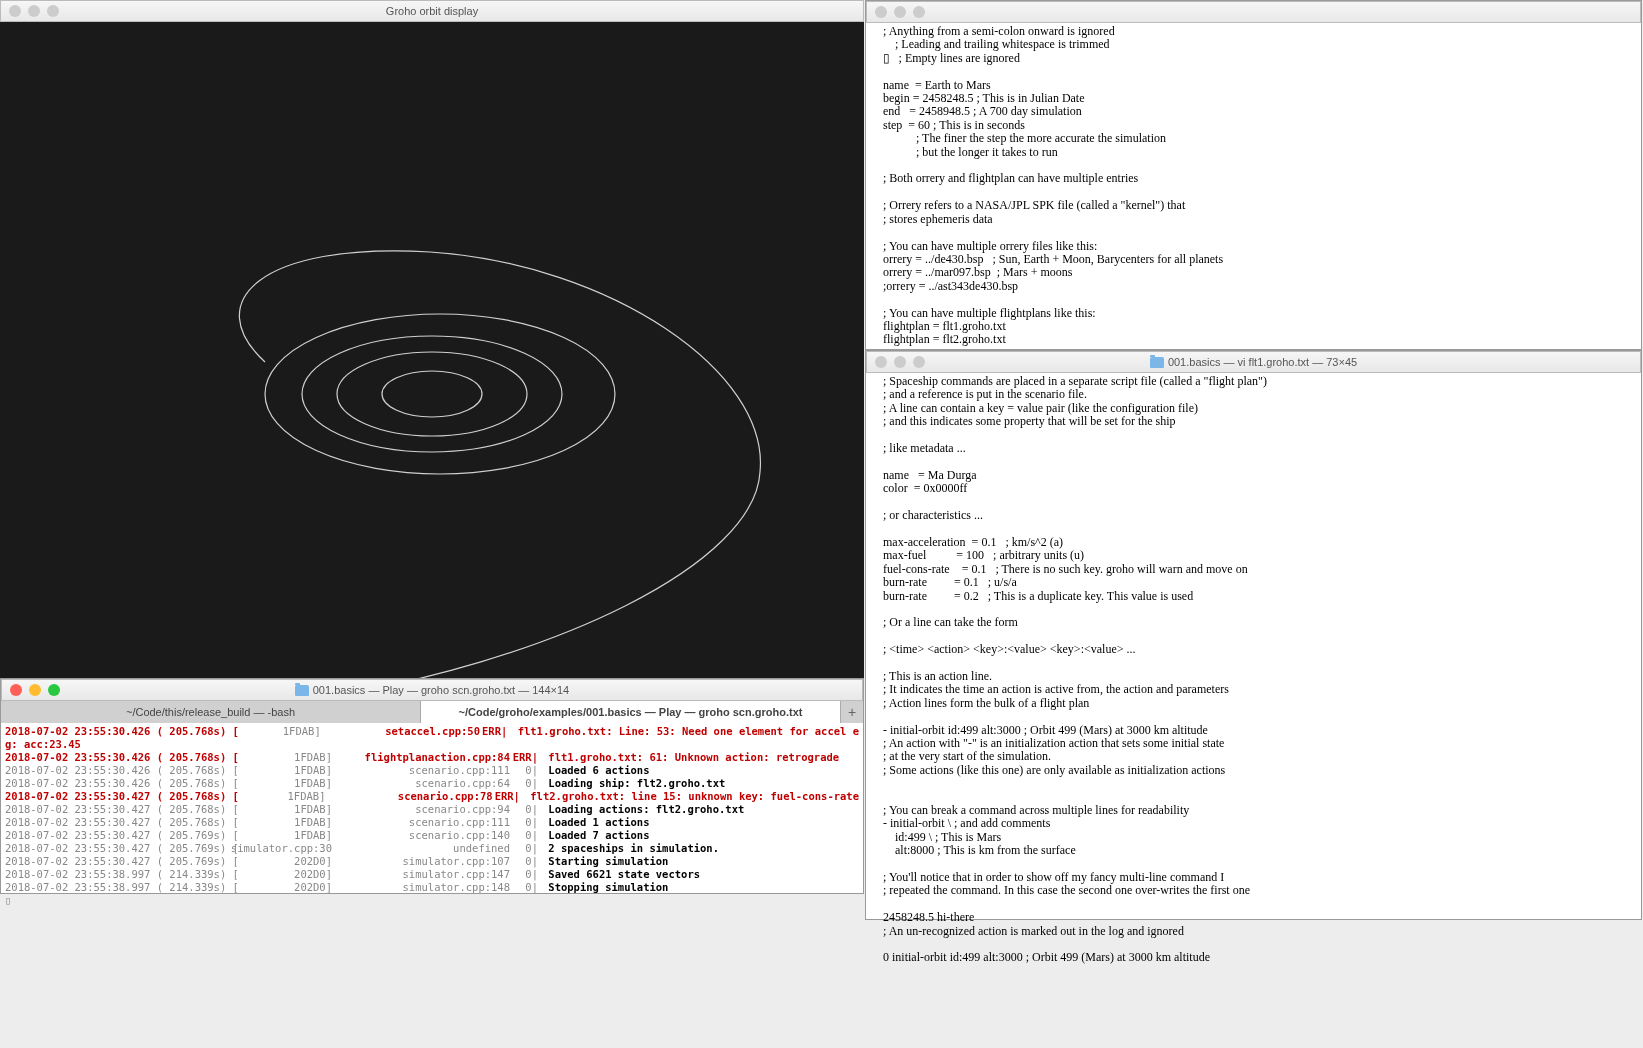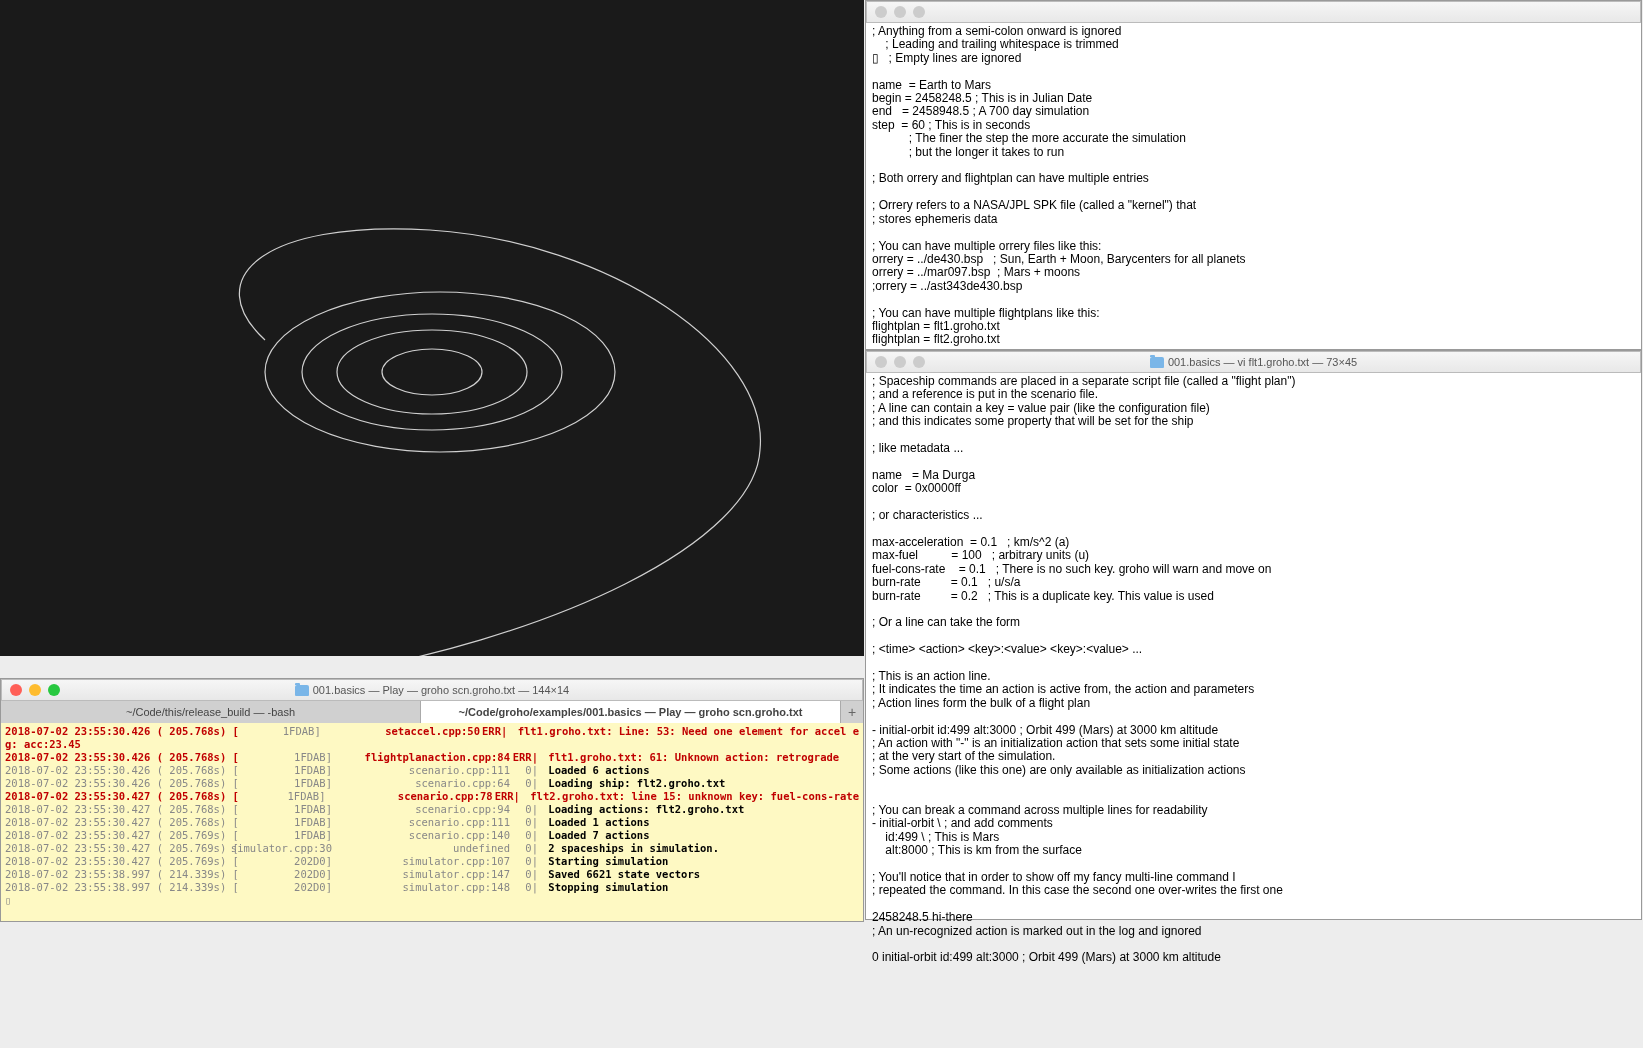--- a/index.html
+++ b/index.html
@@ -7,43 +7,53 @@
 .titlebar { background:linear-gradient(#f6f6f6,#e8e8e8); height:22px; display:flex; align-items:center; border:1px solid #bbb; font-size:11px; color:#555; position:relative; }
 .tlights { display:flex; gap:7px; padding-left:8px; }
 .tlight { width:12px; height:12px; border-radius:50%; }
 .tl-red{background:#ff5f57;} .tl-yel{background:#febc2e;} .tl-grn{background:#28c840;}
 .tl-dim{background:#ccc;}
 .title-text { position:absolute; left:0; right:0; text-align:center; pointer-events:none; display:flex; justify-content:center; align-items:center; gap:4px;}
 .folder-icon { width:14px; height:11px; background:#7ab6e8; border-radius:2px 2px 1px 1px; display:inline-block; position:relative; }
 .folder-icon::before{content:'';position:absolute;top:-2px;left:0;width:5px;height:2px;background:#7ab6e8;border-radius:1px 1px 0 0;}
 .orbit-wrap { position:absolute; top:0; left:0; width:864px; height:678px; }
 .orbit-view { background:#1a1a1a; width:864px; height:656px; }
-.term-wrap { position:absolute; top:678px; left:0; width:864px; height:244px; background:#fef9c3; border:1px solid #999; }
+.term-wrap { position:absolute; top:678px; left:0; width:864px; height:216px; background:#ffffff; border:1px solid #999; }
 .tabs { display:flex; background:#d0d0d0; height:22px; font-size:11px; color:#444; }
 .tab { flex:1; display:flex; align-items:center; justify-content:center; border-right:1px solid #aaa; cursor:pointer; }
 .tab.active { background:#fff;font-weight:bold; }
 .newtab { width:22px; display:flex; align-items:center; justify-content:center; color:#666; font-size:14px; cursor:pointer;}
 .term-body { font-family:Menlo,Consolas,monospace; font-size:10.5px; line-height:13px; padding:2px 4px; white-space:pre; overflow:hidden; color:#888; }
 .logline { display:flex; }
 .logline.err .ts, .logline.err .src, .logline.err .lvl, .logline.err .msg { color:#c00000; font-weight:bold; }
 .ts { width:212px; }
 .th { width:108px; text-align:right; padding-right:2px;margin-left:9px;}
 .src { width:178px; text-align:right; padding-right:2px;}
 .lvl { width:26px; text-align:right; }
 .msg { padding-left:4px; color:#000; font-weight:bold;}
 .logline.err .msg{color:#c00000;}
 .editor-wrap { position:absolute; background:#fff; border:1px solid #999; }
 .ed1 { top:0; left:865px; width:777px; height:350px; }
 .ed2 { top:350px; left:865px; width:777px; height:570px; }
-.ed-body { font-family:Liberation Sans, sans-serif; font-size:12px; line-height:13.4px; padding:2px 6px; white-space:pre; color:#000; }
+.ed-body { font-family:Liberation Serif, serif; font-size:12px; line-height:13.4px; padding:2px 17px; white-space:pre; color:#000; }
 </style>
 </head>
 <body>
 
 <div class="orbit-wrap">
+  <div class="titlebar">
+    <div class="tlights">
+      <div class="tlight tl-dim"></div>
+      <div class="tlight tl-dim"></div>
+      <div class="tlight tl-dim"></div>
+    </div>
+    <div class="title-text">
+        <span>Groho orbit display</span>
+      </div>
+  </div>
   <div class="orbit-view">
     <svg width="864" height="656" viewBox="0 0 864 656">
       <g stroke="#d0d0d0" stroke-width="1.2" fill="none">
         <ellipse cx="432" cy="372" rx="50" ry="23"></ellipse>
         <ellipse cx="432" cy="372" rx="95" ry="42"></ellipse>
         <ellipse cx="432" cy="372" rx="130" ry="58"></ellipse>
         <ellipse cx="440" cy="372" rx="175" ry="80"></ellipse>
         <path d="M 265 340 C 200 280, 260 220, 430 230 C 610 242, 770 350, 760 450 C 755 540, 560 640, 300 680"></path>
       </g>
     </svg>

